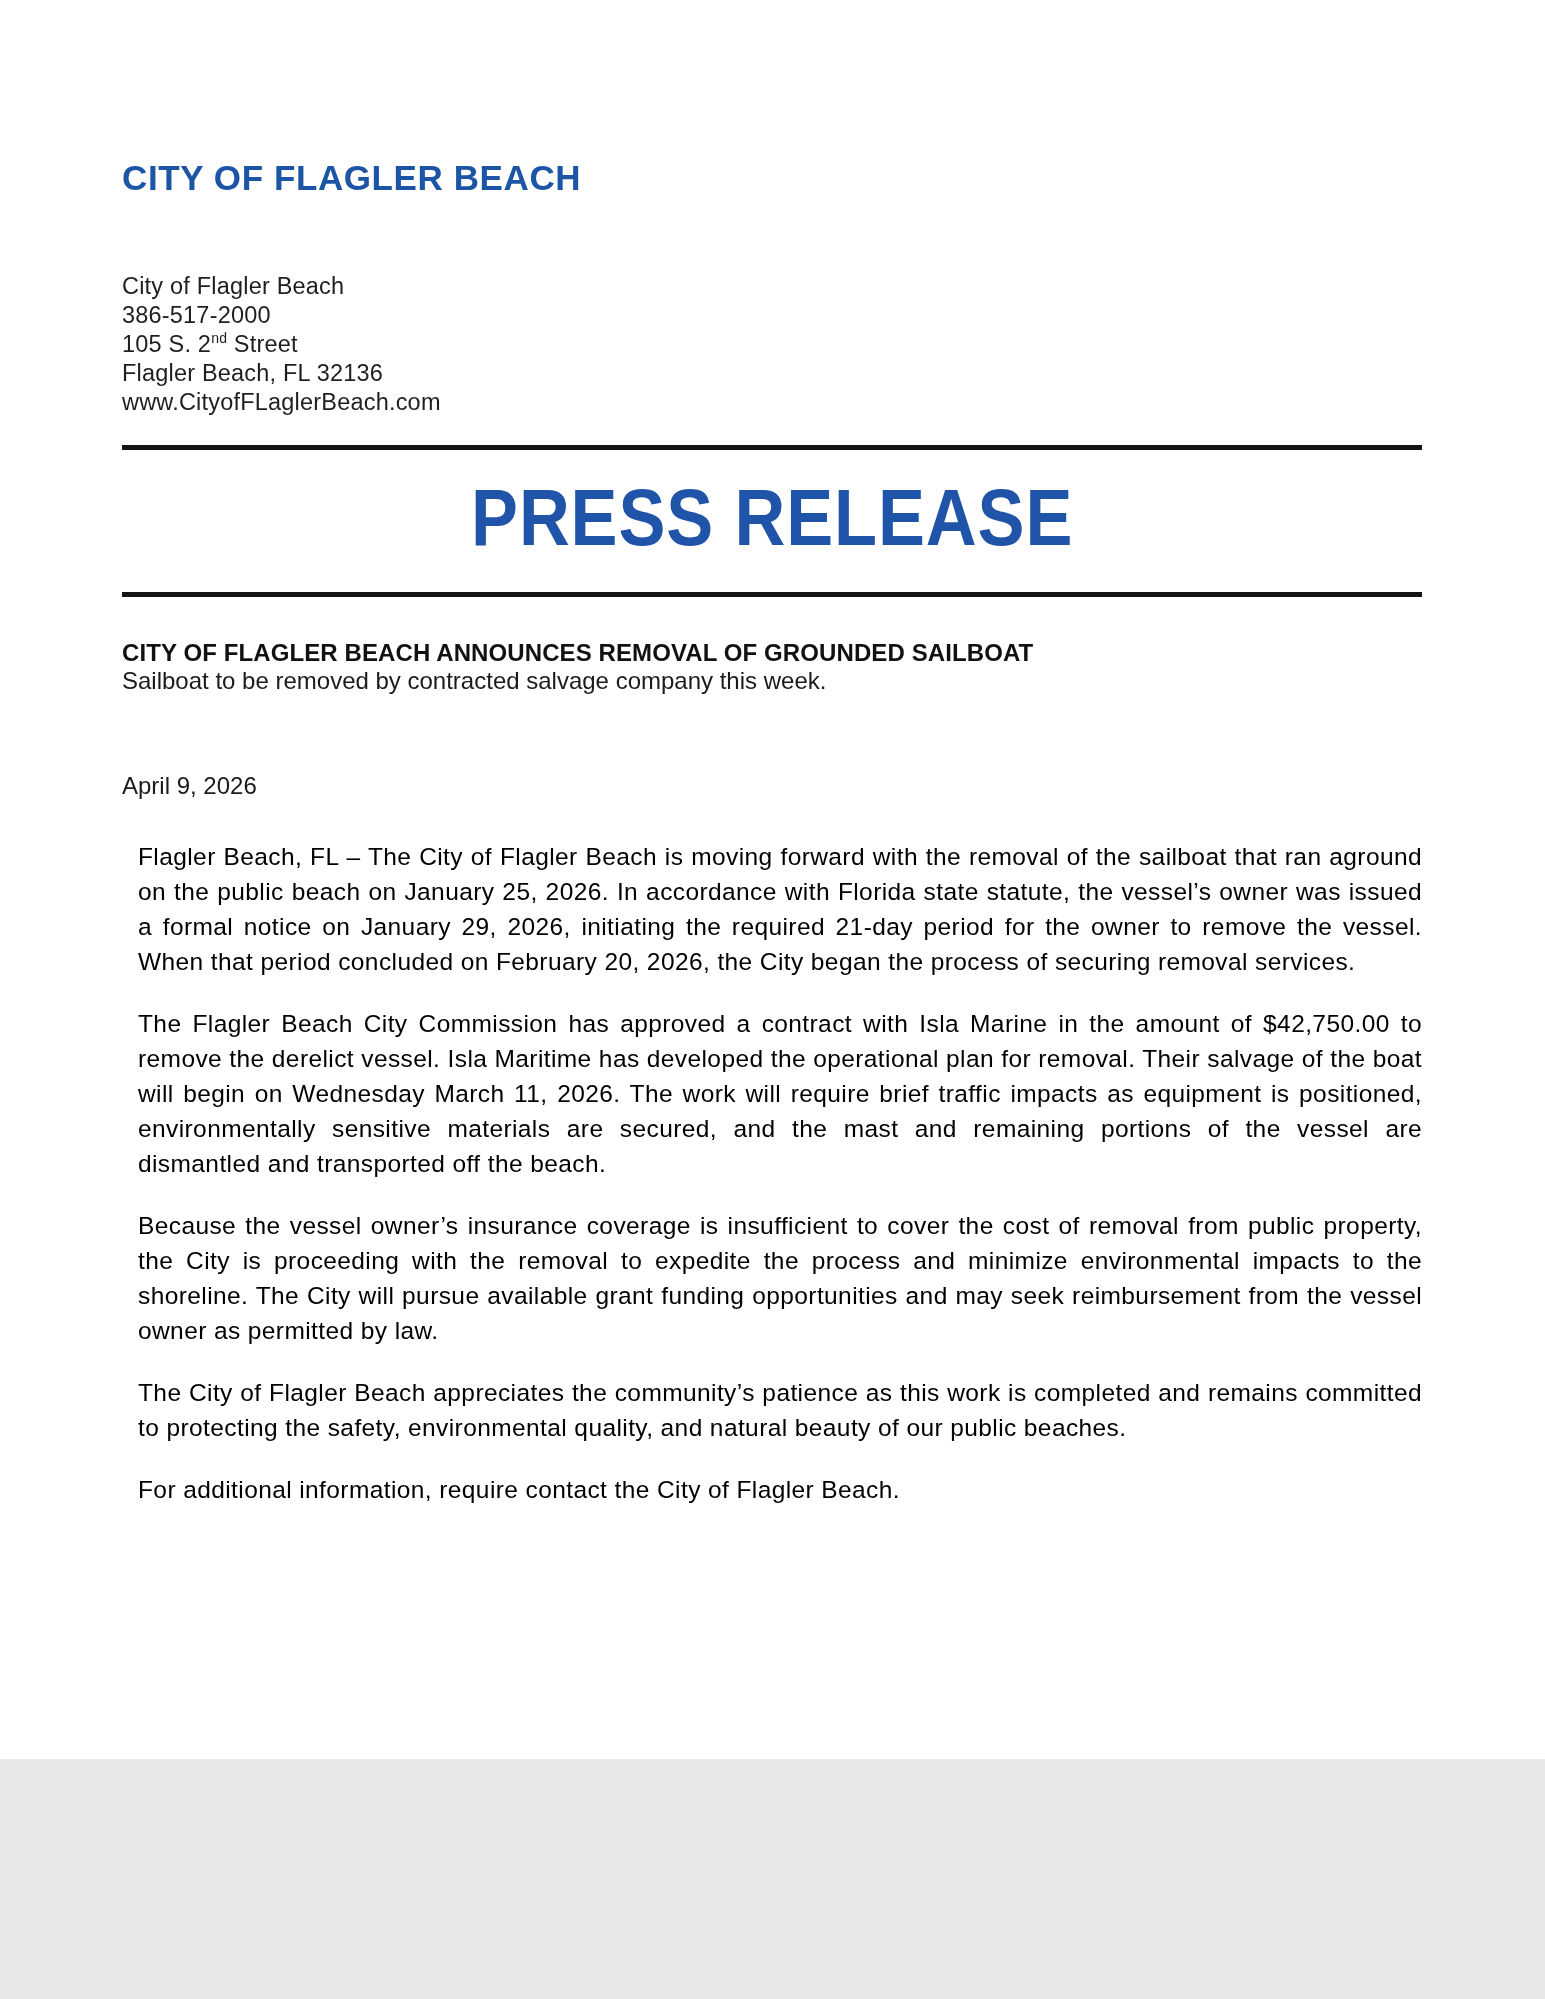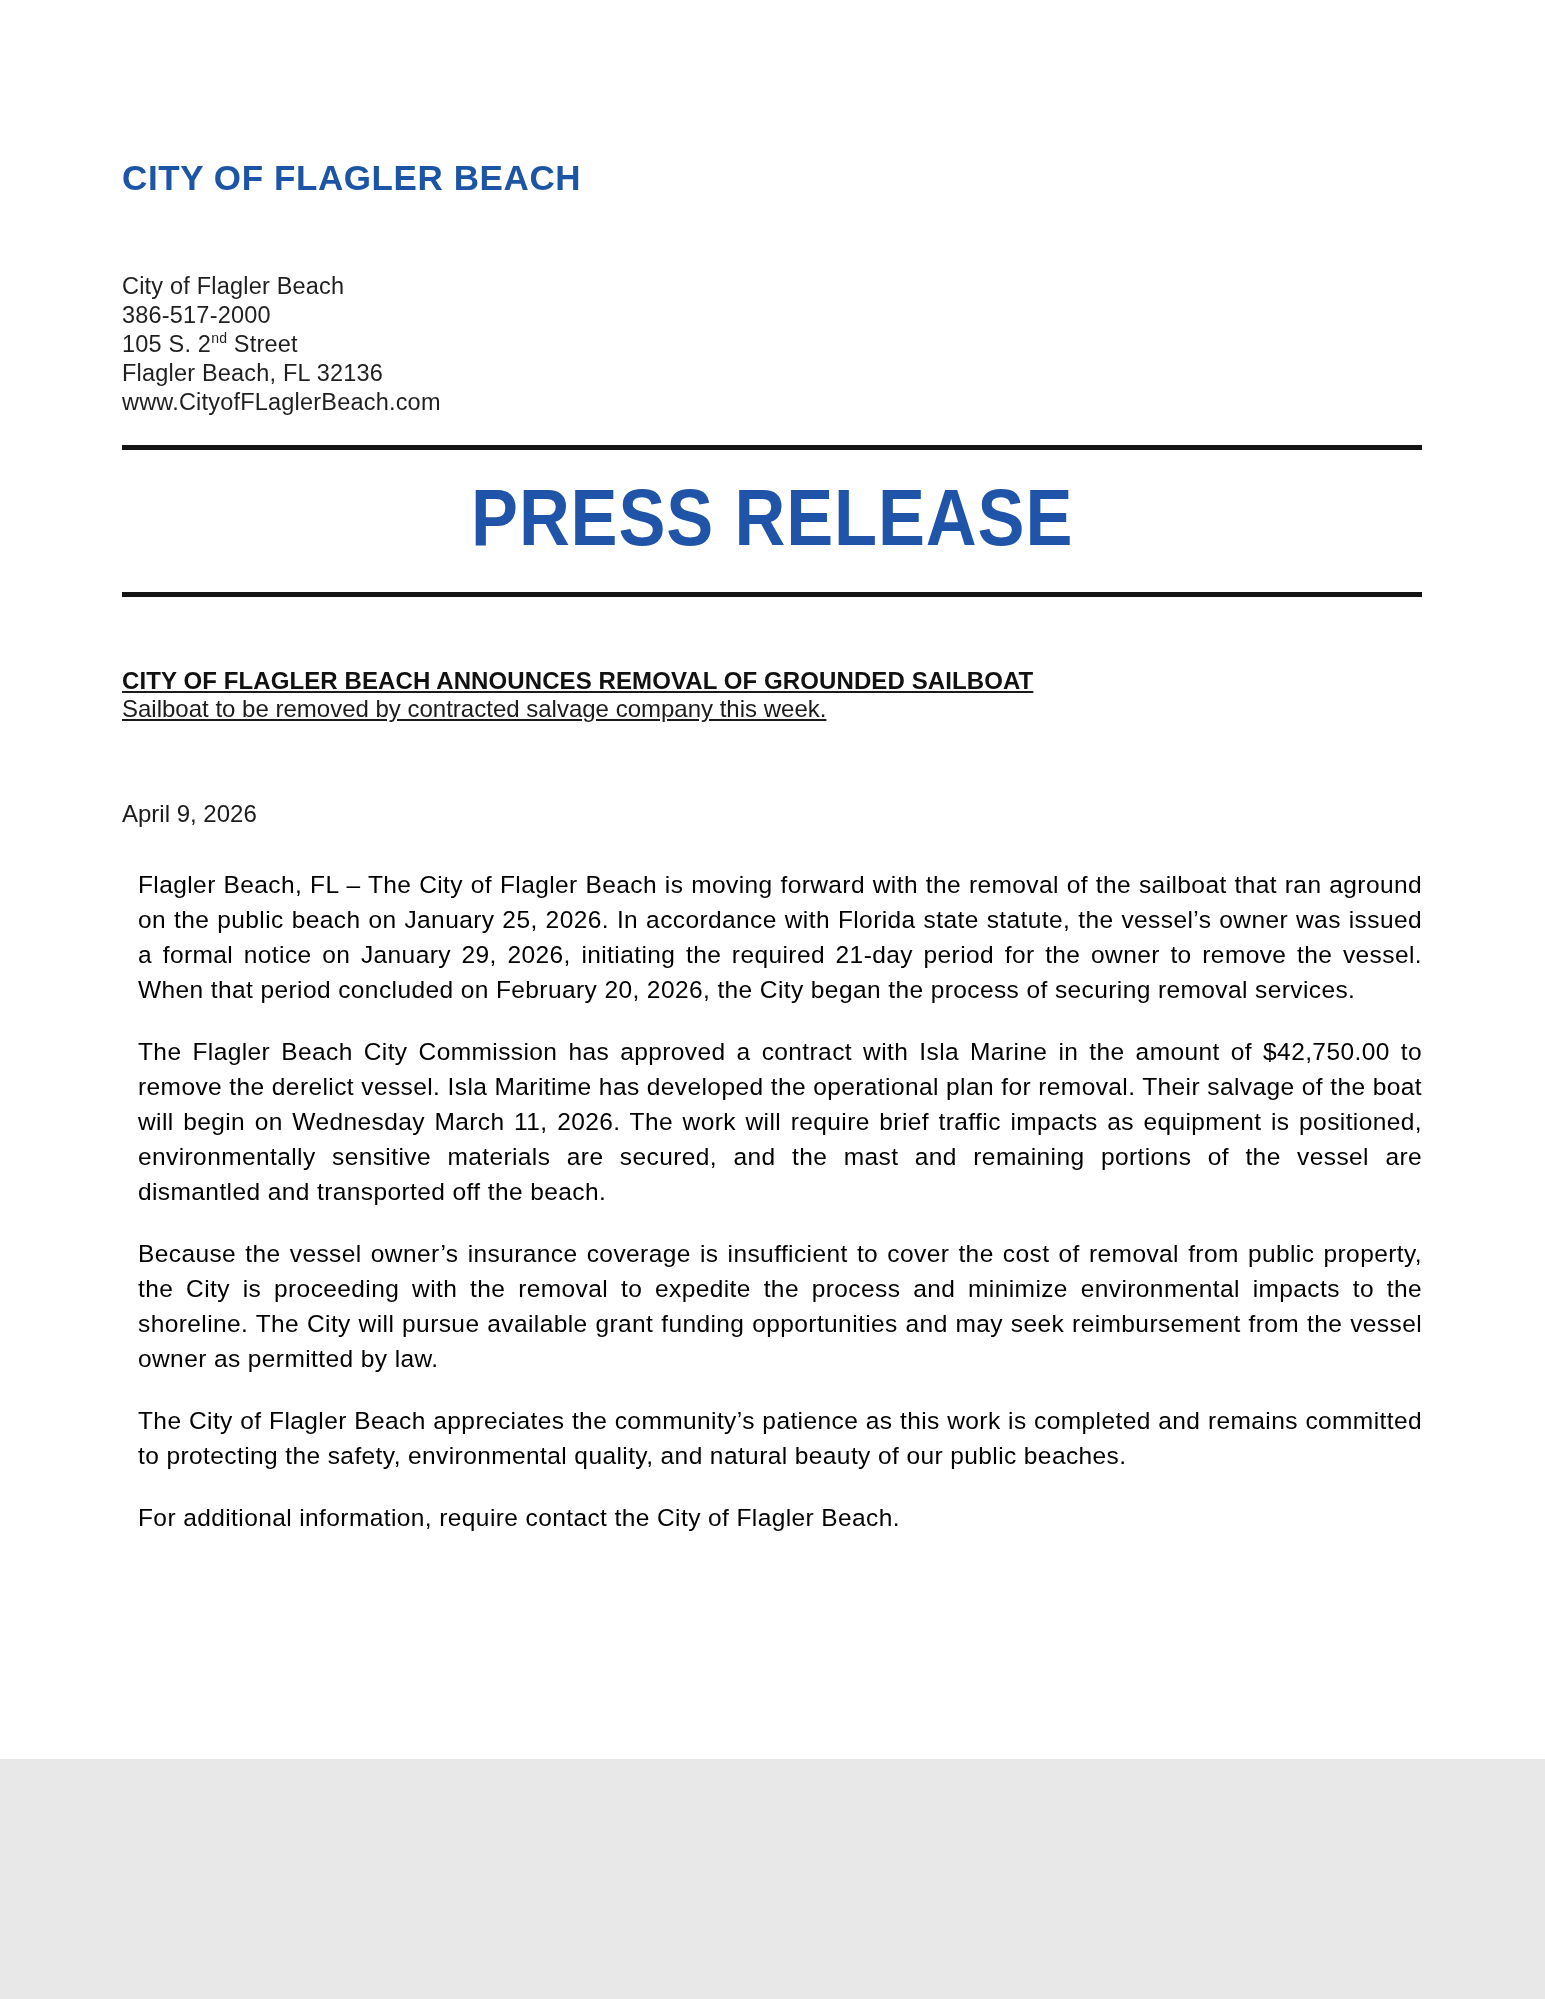--- a/index.html
+++ b/index.html
@@ -51,21 +51,21 @@
     color: #2054a8;
   }
   .banner .stretch {
     display: inline-block;
     transform: scaleX(0.88);
     transform-origin: center;
     letter-spacing: 1px;
     white-space: nowrap;
   }
   
-  .headline-block { margin-top: 70px; text-decoration: underline; }
+  .headline-block { margin-top: 42px; }
   .headline {
     margin: 0;
     font-size: 24px;
     line-height: 28px;
     font-weight: bold;
     letter-spacing: 0.1px;
     color: #111111;
   }
   .subheadline {
     margin: 0;

